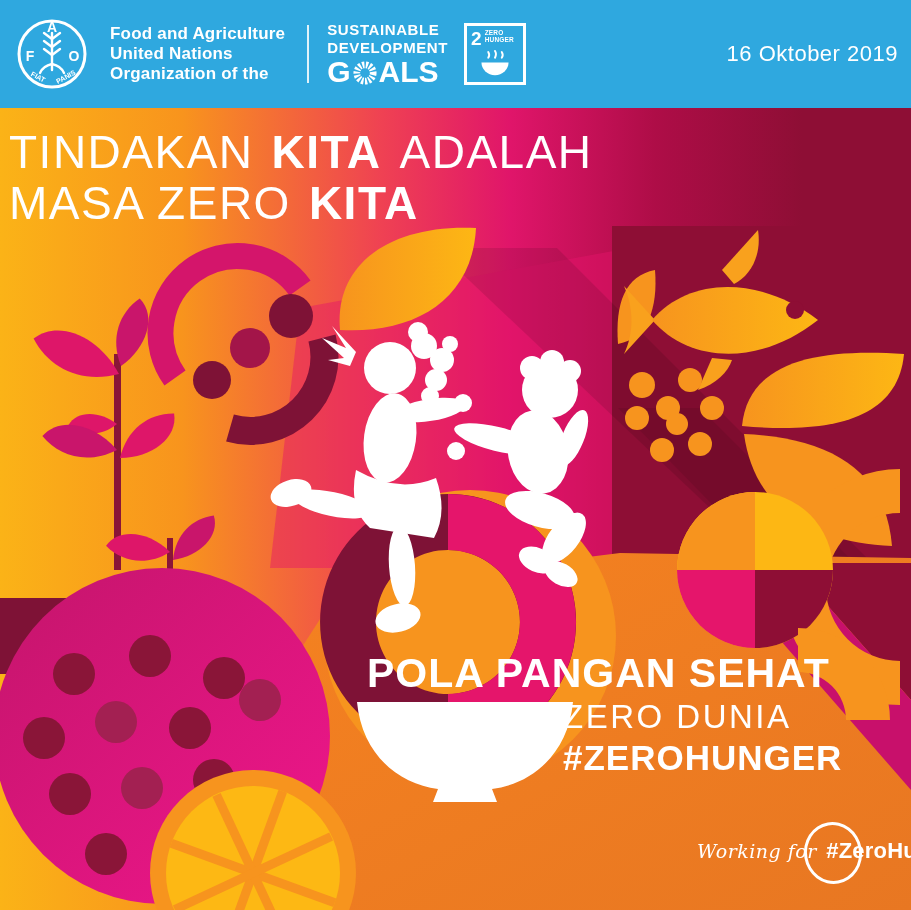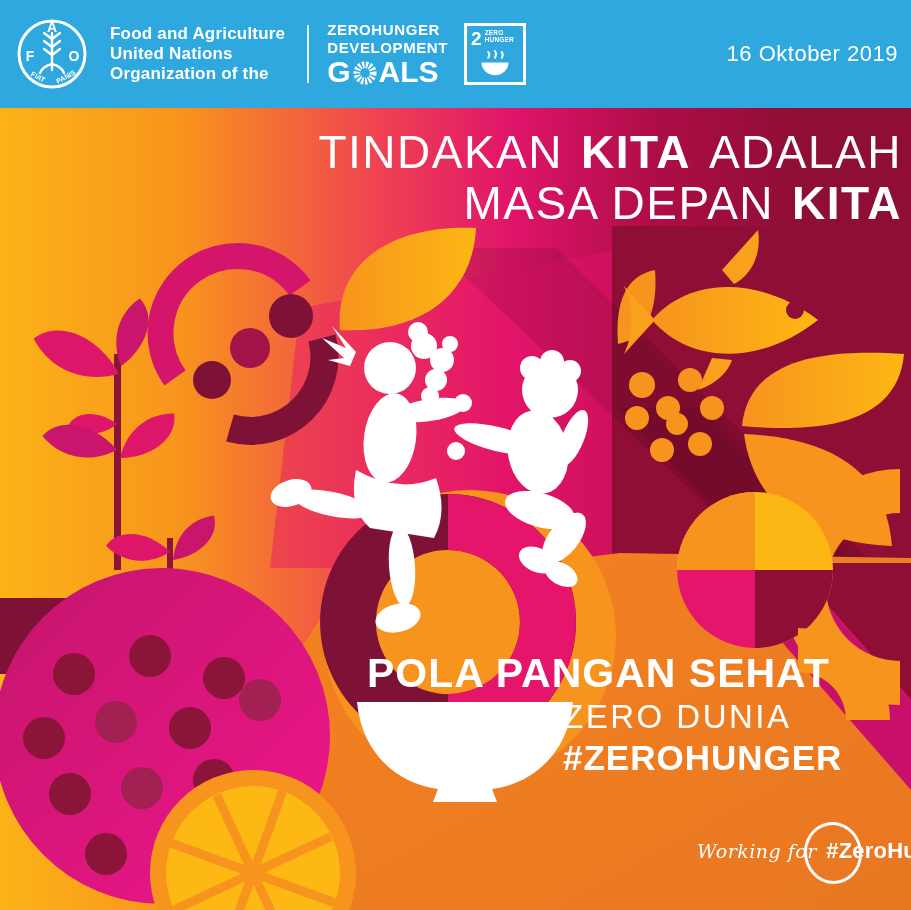--- a/index.html
+++ b/index.html
@@ -29,21 +29,21 @@
   .sdg2-num{font-weight:bold;font-size:19px;line-height:1;}
   .sdg2-label{margin-left:3px;font-weight:bold;font-size:6.5px;line-height:1.1;letter-spacing:.2px;}
   .sdg2-bowl{margin:2px auto 0 auto;}
   .header-right{margin-left:auto;text-align:left;padding-right:13px;line-height:1.08;}
   .date{font-size:22px;font-weight:400;letter-spacing:.5px;}
   .event{font-size:30px;font-weight:bold;letter-spacing:.2px;}
   
   .art{position:absolute;top:108px;left:0;z-index:1;}
   
   .title{
-    position:absolute;top:127px;left:0;width:911px;text-align:right;z-index:20;
+    position:absolute;top:127px;left:0;width:911px;text-align:left;z-index:20;
     font-size:46px;line-height:1.1;letter-spacing:1.5px;font-weight:400;
   }
   .title b{font-weight:bold;}
   .title span{margin:0 9px;}
   .slogan1{
     position:absolute;left:367px;top:650px;z-index:20;
     font-size:41px;font-weight:bold;letter-spacing:1px;white-space:nowrap;
   }
   .slogan23{position:absolute;left:563px;top:699px;z-index:20;line-height:1.12;white-space:nowrap;}
   .slogan2{font-size:33px;font-weight:400;letter-spacing:2.5px;}
@@ -82,21 +82,21 @@
 
     <div class="org-lines">
       <div>Food and Agriculture</div>
       <div>United Nations</div>
       <div>Organization of the</div>
     </div>
 
     <div class="divider"></div>
 
     <div class="sdg-block">
-      <div class="s1">ZEROHUNGER</div>
+      <div class="s1">SUSTAINABLE</div>
       <div class="s2">DEVELOPMENT</div>
       <div class="goals-row">
         <span>G</span>
         <svg class="wheel" viewBox="0 0 27 27">
           <circle cx="13.5" cy="13.5" r="8.5" fill="none" stroke="#fff" stroke-width="7" stroke-dasharray="2.2 1.5"></circle>
         </svg>
         <span>ALS</span>
       </div>
     </div>
 
@@ -281,21 +281,21 @@
         <ellipse cx="537" cy="452" rx="19" ry="12" transform="rotate(24 537 452)"></ellipse>
         <ellipse cx="561" cy="466" rx="18" ry="11" transform="rotate(30 561 466)"></ellipse>
       </g>
     </g>
 
     <path d="M357,594 L573,594 C568,646 532,676 492,681 L497,694 L433,694 L438,681 C398,676 362,646 357,594 Z" fill="#fff"></path>
   </svg>
 
   <div class="title">
     <div><span>TINDAKAN</span><b><span>KITA</span></b><span>ADALAH</span></div>
-    <div><span>MASA DEPAN</span><b><span>KITA</span></b></div>
+    <div><span>MASA ZERO</span><b><span>KITA</span></b></div>
   </div>
 
   <div class="slogan1">POLA PANGAN SEHAT</div>
   <div class="slogan23">
     <div class="slogan2">ZERO DUNIA</div>
     <div class="slogan3">#ZEROHUNGER</div>
   </div>
 
   <div class="working">
     <span class="ring"></span>

